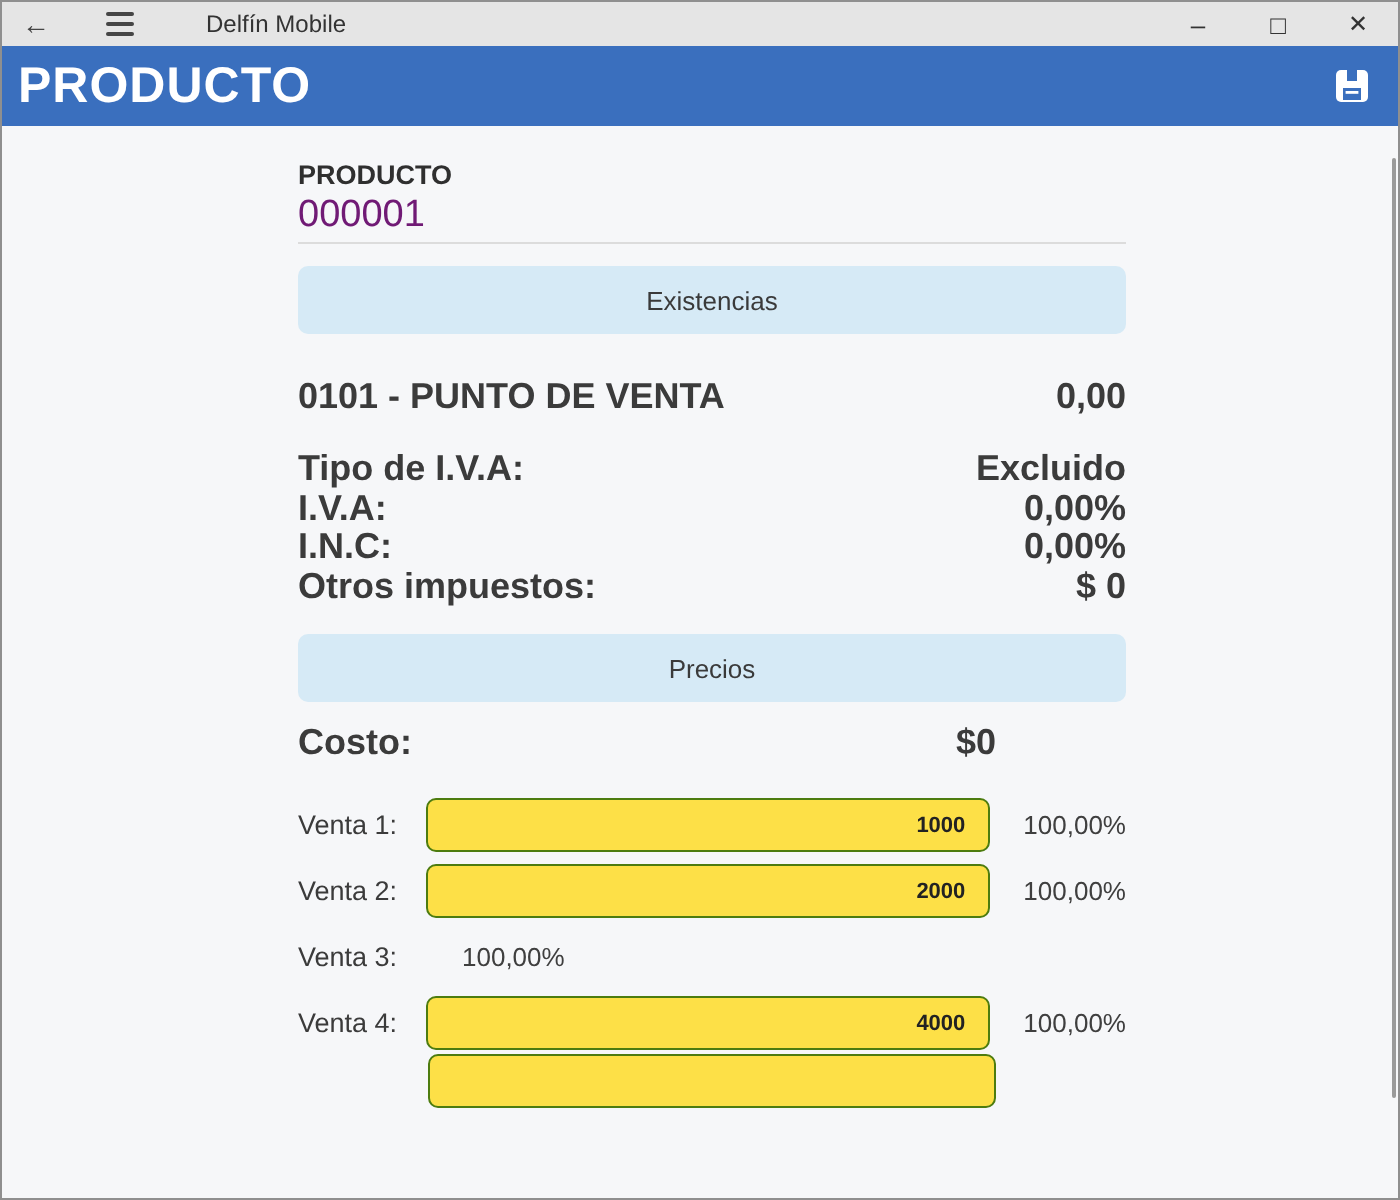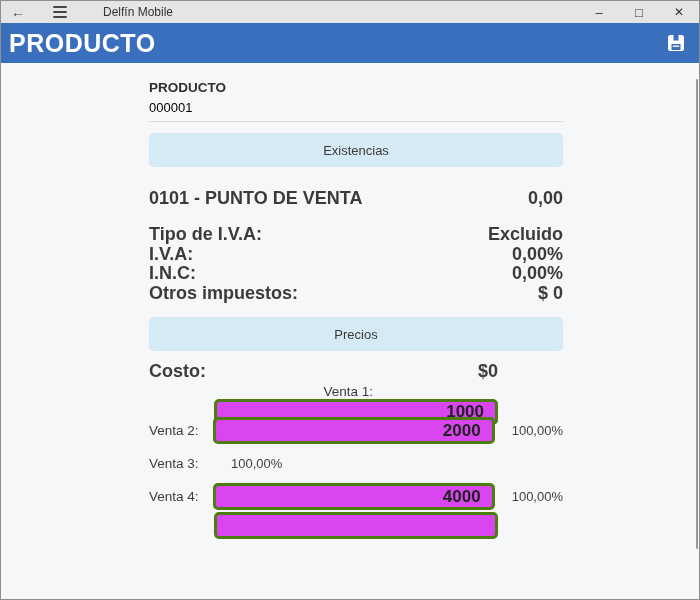--- a/index.html
+++ b/index.html
@@ -51,50 +51,50 @@
     color: #ffffff; font-size: 25px; font-weight: bold; letter-spacing: 0.5px;
   }
   .save-btn { width: 22px; height: 22px; display: flex; align-items: center; justify-content: center; cursor: pointer; }
   
   .content {
     position: absolute; top: 62px; left: 0; right: 0; bottom: 0;
     background: #f6f7f9; overflow: hidden;
   }
   .inner { margin-left: 148px; width: 414px; padding-top: 16px; }
   .product-name { font-size: 13.5px; font-weight: bold; line-height: 18px; color: #2f2f2f; }
-  .product-code { font-size: 13px; line-height: 18px; margin-top: 2px; color: #000000; }
+  .product-code { font-size: 19px; line-height: 18px; margin-top: 2px; color: #701a75; }
   .divider { margin-top: 4px; height: 1px; background: #dcdcdc; }
   .attr-list { margin-top: 9px; }
   .attr-line { font-size: 13.5px; line-height: 20px; color: #3b3b3b; }
   .section-bar {
     height: 34px; border-radius: 5px; background: #d6eaf6;
     display: flex; align-items: center; justify-content: center;
     font-size: 13px; color: #3a3a3a;
   }
   .bar-existencias { margin-top: 11px; }
   .bar-impuestos { margin-top: 13px; }
   .bar-precios { margin-top: 14px; }
   .kv-row {
     display: flex; justify-content: space-between; align-items: center;
     font-size: 18px; line-height: 22px; font-weight: bold;
   }
   .stock-row { margin-top: 20px; }
   .tax-group { margin-top: 16px; }
   .tax-group .kv-row { line-height: 19.5px; }
   .costo-row { margin-top: 11px; width: 349px; line-height: 19px; }
   .venta-row { display: flex; align-items: center; height: 27px; margin-top: 6px; }
-  .venta-row.first { margin-top: 3px; flex-direction: column; }
+  .venta-row.first { margin-top: 18px; }
   .venta-row.partial { margin-top: 2px; }
   .venta-label { width: 65px; font-size: 13.5px; color: #3b3b3b; }
   .venta-input {
     width: 284px; height: 27px;
-    border: 3px solid #4d7c0f; border-radius: 5px; background: #d946ef;
+    border: 1px solid #4d7c0f; border-radius: 5px; background: #fde047;
     text-align: right; padding-right: 11px;
     font-family: "Liberation Sans", sans-serif;
-    font-size: 17px; font-weight: bold; color: #222;
+    font-size: 11px; font-weight: bold; color: #222;
     outline: none;
   }
   .venta-percent { margin-left: 17px; font-size: 13px; color: #3f3f3f; }
   .scroll-thumb {
     position: absolute; right: 1px; top: 16px; width: 2px; height: 470px;
     background: #9a9a9a; border-radius: 1px; cursor: pointer;
   }
 </style>
 </head>
 <body>

